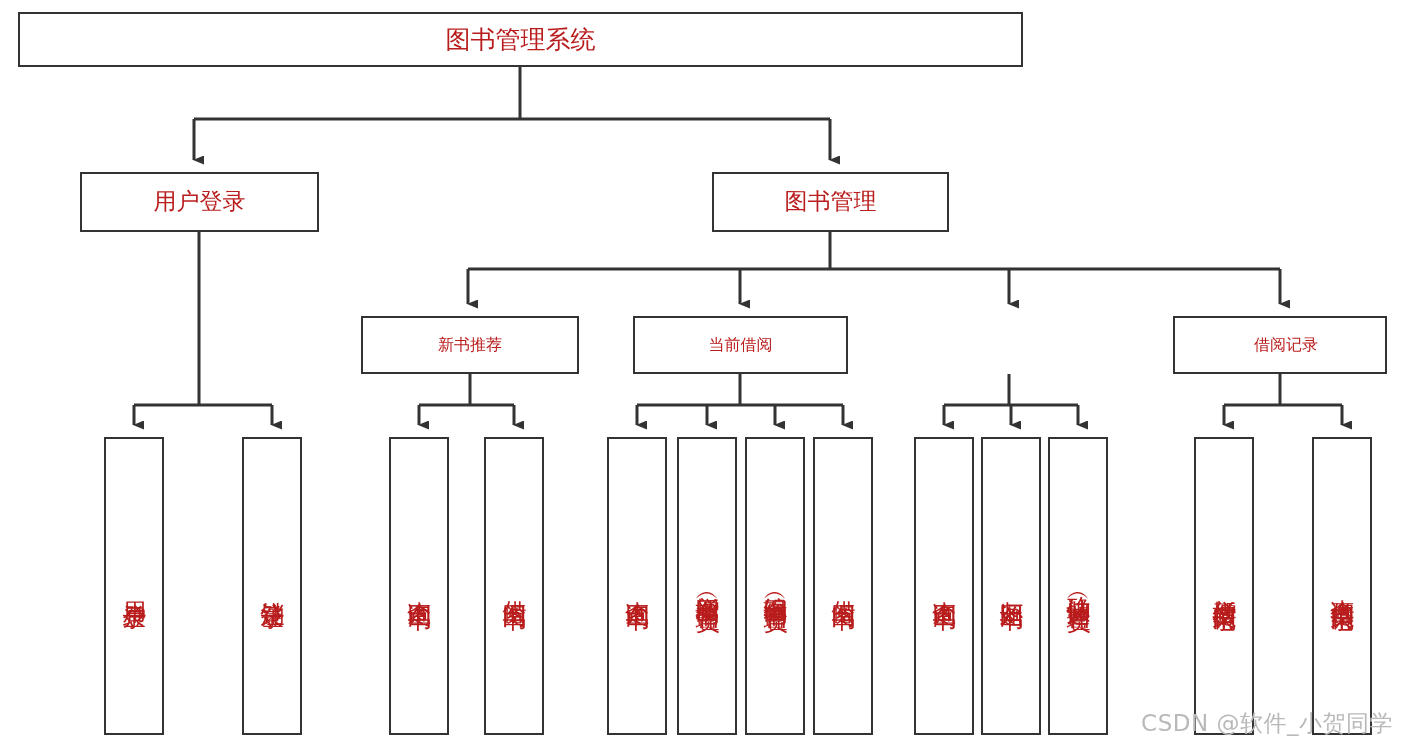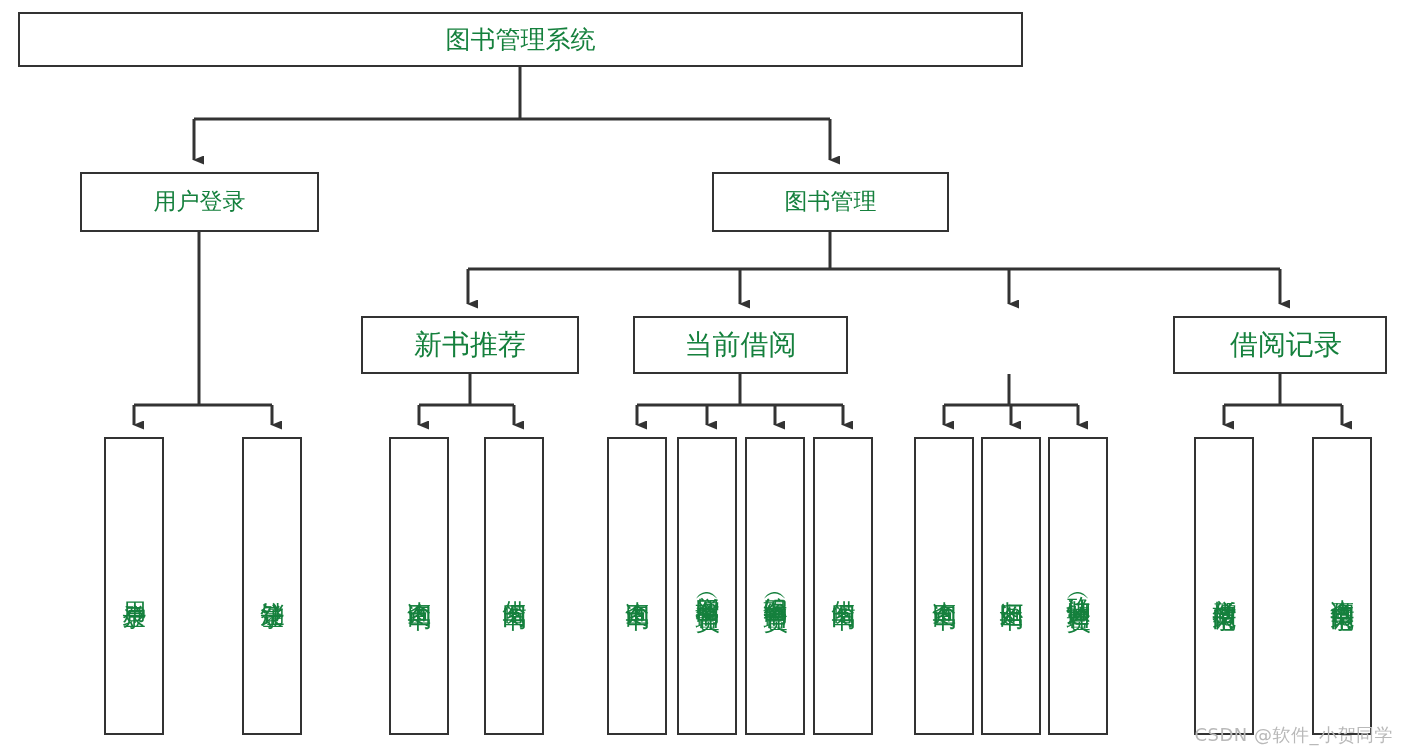--- a/index.html
+++ b/index.html
@@ -26,32 +26,32 @@
     height: 747px;
   }
   .node {
     position: absolute;
     box-sizing: border-box;
     background: #ffffff;
     border: 2px solid #333333;
     display: flex;
     align-items: center;
     justify-content: center;
-    color: #15803d;
+    color: #b91c1c;
     line-height: 1.12;
     text-align: center;
   }
   .node.level-1 {
     font-size: 25px;
   }
   .node.level-2 {
     font-size: 23px;
   }
   .node.level-3 {
-    font-size: 28px;
+    font-size: 16px;
   }
   .node.leaf {
     font-size: 24px;
     writing-mode: vertical-rl;
     text-orientation: upright;
     padding: 8px 0;
     letter-spacing: 2px;
   }
   .node.leaf > .node-label {
     writing-mode: vertical-rl;
@@ -60,22 +60,22 @@
     display: block;
     max-height: 100%;
   }
   .node-label {
     display: block;
     white-space: nowrap;
   }
   #watermark {
     position: absolute;
     right: 12px;
-    bottom: 0;
-    font-size: 18px;
+    bottom: 8px;
+    font-size: 23px;
     color: #b9b9b9;
     white-space: nowrap;
     letter-spacing: 0.5px;
     pointer-events: none;
   }
 </style>
 </head>
 <body>
 
 <div id="diagram-root">

